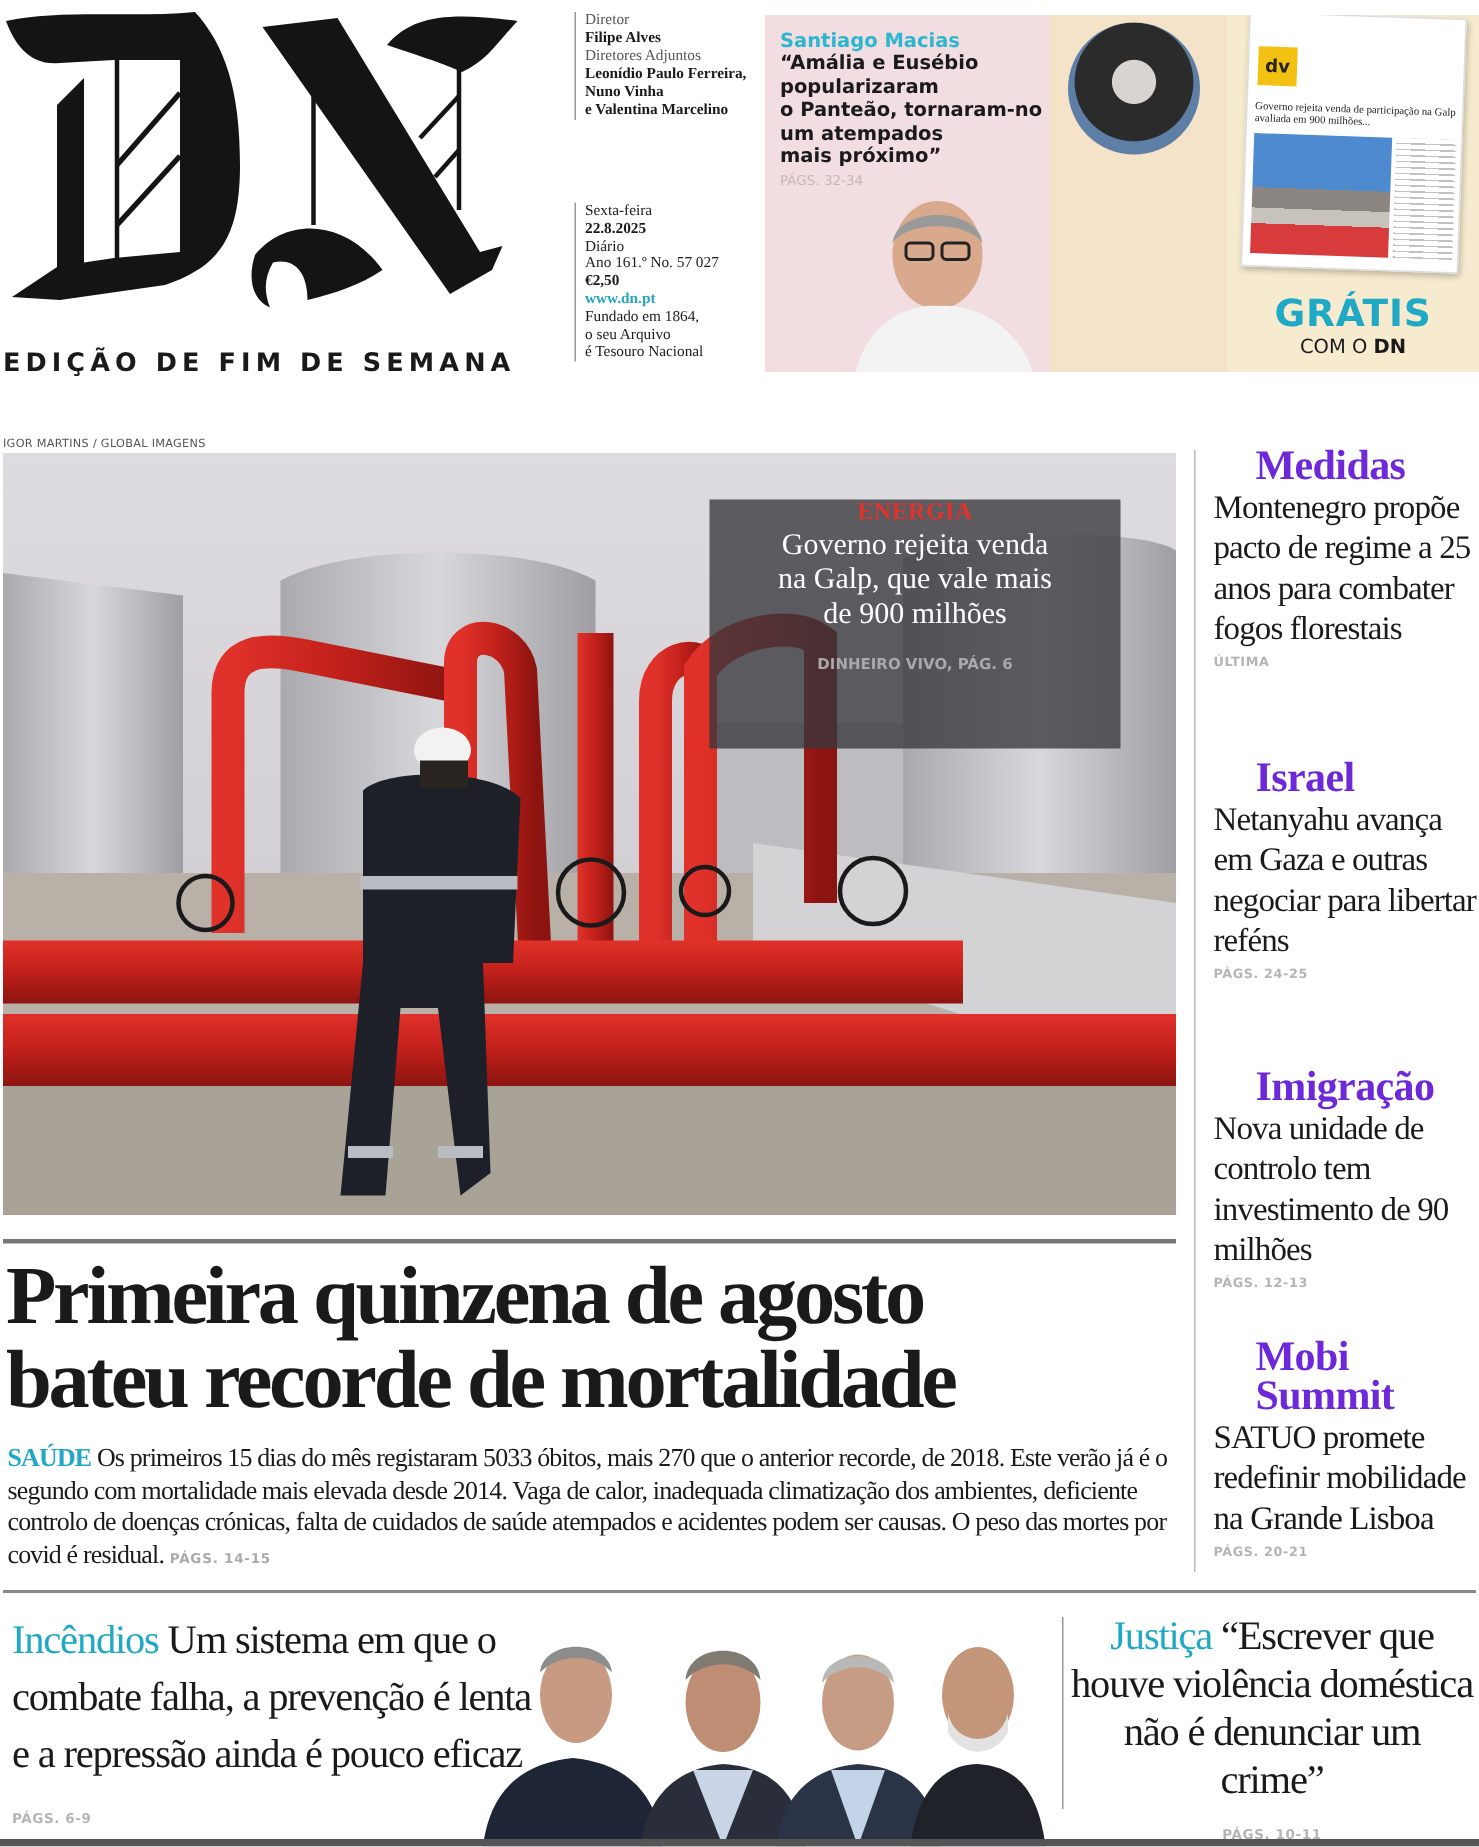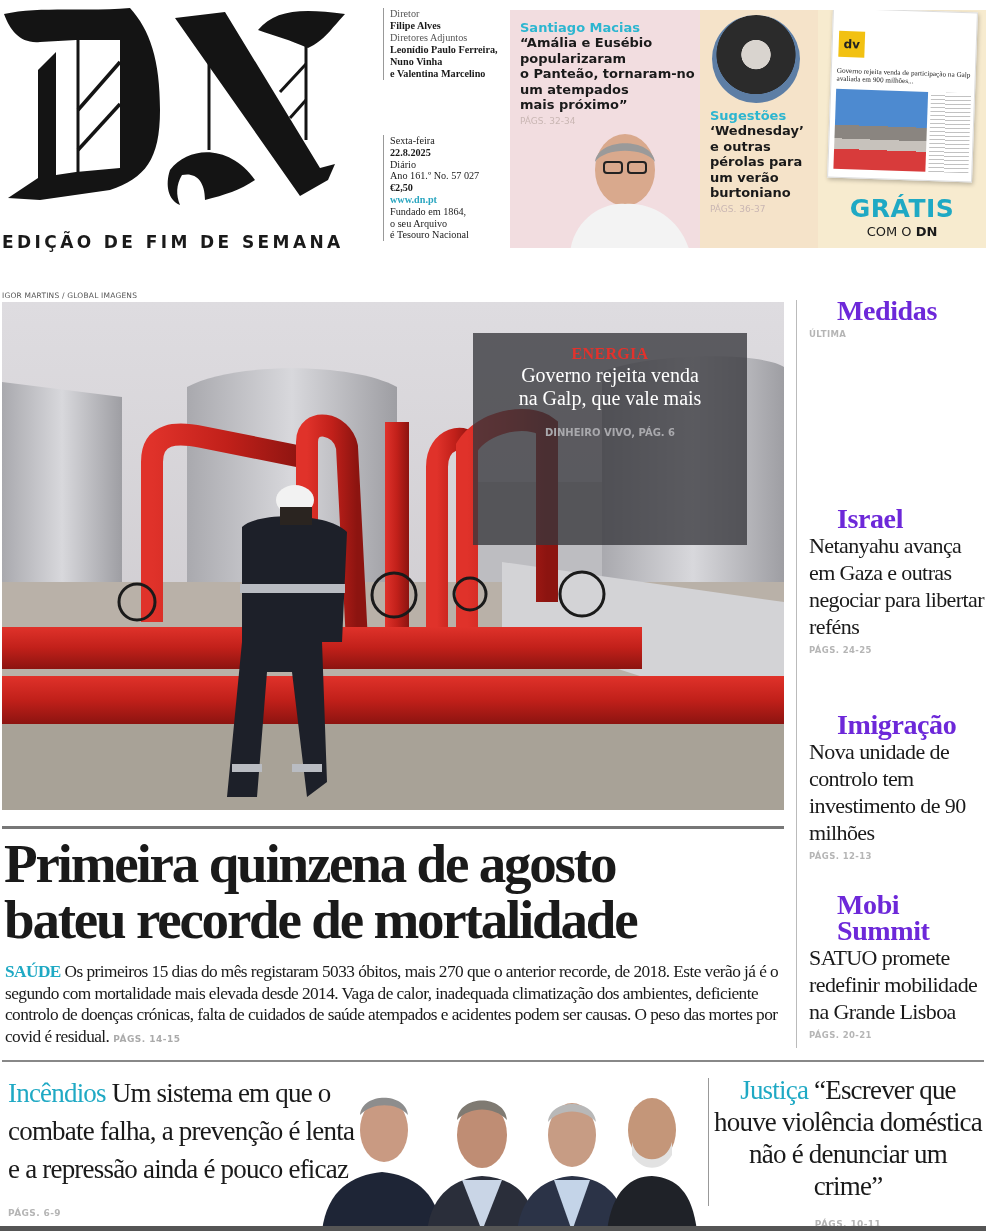--- a/index.html
+++ b/index.html
@@ -38,21 +38,21 @@
   .mini-img { left: 5px; top: 80px; width: 92px; height: 80px; background: linear-gradient(#4d8ad0 0 45%, #8a8580 45% 62%, #c7c2bc 62% 75%, #d83b3b 75%); }
   .mini-side { left: 100px; top: 80px; width: 40px; height: 80px; background: repeating-linear-gradient(#fff 0 3px, #999 3px 4px); opacity: 0.6; }
   .gratis { left: 0; top: 184px; width: 168px; text-align: center; font-family: "DejaVu Sans", sans-serif; font-weight: bold; font-size: 25px; color: #1fa9c4; letter-spacing: 0.5px; }
   .com-o { left: 0; top: 214px; width: 168px; text-align: center; font-family: "DejaVu Sans", sans-serif; font-size: 13px; color: #1a1a1a; }
   .com-o b { font-weight: bold; }
 
   .credit { left: 2px; top: 291px; font-family: "DejaVu Sans", sans-serif; font-size: 7.5px; color: #555; letter-spacing: 0.2px; }
 
   
   .hero { left: 2px; top: 302px; width: 782px; height: 508px; overflow: hidden; background: #d5d3d6; }
-  .overlay { left: 473px; top: 333px; width: 274px; height: 212px; background: rgba(55,55,60,0.78); text-align: center; padding-top: 12px; }
+  .overlay { left: 473px; top: 333px; width: 274px; height: 166px; background: rgba(55,55,60,0.78); text-align: center; }
   .ov-kicker { font-family: "Liberation Serif", serif; font-weight: bold; color: #e2322c; font-size: 16px; letter-spacing: 0.3px; }
   .ov-title { font-family: "Liberation Serif", serif; color: #fff; font-size: 20px; line-height: 23px; margin-top: 1px; }
   .ov-src { font-family: "DejaVu Sans", sans-serif; font-weight: bold; color: #a9a9ad; font-size: 10px; margin-top: 17px; }
 
   
   .rule-top { left: 2px; top: 826px; width: 782px; height: 3px; background: #777; }
   .headline { left: 4px; top: 836px; width: 785px; font-family: "Liberation Serif", serif; font-weight: bold; font-size: 55px; line-height: 56px; letter-spacing: -2.2px; color: #1a1a1a; }
   .lede { left: 5px; top: 961px; width: 785px; font-family: "Liberation Serif", serif; font-size: 17.3px; line-height: 21.5px; letter-spacing: -0.55px; color: #1a1a1a; }
   .lede .kick { color: #1fa9c4; font-weight: bold; }
   .lede .pages { font-family: "DejaVu Sans", sans-serif; font-weight: bold; color: #aaa; font-size: 9px; letter-spacing: 0.5px; }
@@ -132,31 +132,20 @@
     <ellipse cx="55" cy="48" rx="30" ry="36" fill="#d9a98d"></ellipse>
     <path d="M25 40 C 28 15, 82 15, 85 40 C 75 25, 35 25, 25 40 Z" fill="#9a9a9a"></path>
     <rect x="34" y="40" width="18" height="11" rx="3" fill="none" stroke="#222" stroke-width="2"></rect>
     <rect x="58" y="40" width="18" height="11" rx="3" fill="none" stroke="#222" stroke-width="2"></rect>
     <path d="M0 130 C 5 95, 35 80, 55 82 C 80 80, 110 95, 120 130 Z" fill="#f3f3f3"></path>
   </svg>
 </div>
 
 <div class="abs promo2">
   <div class="abs p2-avatar"></div>
-  <div class="abs p2-text">
-    <div class="promo-kicker">Sugestões</div>
-    <div class="promo-title">
-      <div>‘Wednesday’</div>
-      <div>e outras</div>
-      <div>pérolas para</div>
-      <div>um verão</div>
-      <div>burtoniano</div>
-    </div>
-    <div class="promo-pages">PÁGS. 36-37</div>
-  </div>
 </div>
 
 <div class="abs promo3">
   <div class="abs mini-page">
     <div class="abs mini-dv">dv</div>
     <div class="abs mini-head">Governo rejeita venda de participação na Galp avaliada em 900 milhões...</div>
     <div class="abs mini-img"></div>
     <div class="abs mini-side"></div>
   </div>
   <div class="abs gratis">GRÁTIS</div>
@@ -218,39 +207,41 @@
   <rect x="290" y="462" width="30" height="8" fill="#b9bcc2"></rect>
   <ellipse cx="293" cy="198" rx="19" ry="15" fill="#f2f2f2"></ellipse>
   <rect x="278" y="205" width="32" height="18" fill="#2a2420"></rect>
 </svg>
 
 <div class="abs overlay">
   <div class="ov-kicker">ENERGIA</div>
   <div class="ov-title">
     <div>Governo rejeita venda</div>
     <div>na Galp, que vale mais</div>
+    <div>de 900 milhões</div>
   </div>
   <div class="ov-src">DINHEIRO VIVO, PÁG. 6</div>
 </div>
 
 <div class="abs rule-top"></div>
 <div class="abs headline">
   <div>Primeira quinzena de agosto</div>
   <div>bateu recorde de mortalidade</div>
 </div>
 <div class="abs lede">
   <span class="kick">SAÚDE</span>
   <span>Os primeiros 15 dias do mês registaram 5033 óbitos, mais 270 que o anterior recorde, de 2018. Este verão já é o segundo com mortalidade mais elevada desde 2014. Vaga de calor, inadequada climatização dos ambientes, deficiente controlo de doenças crónicas, falta de cuidados de saúde atempados e acidentes podem ser causas. O peso das mortes por covid é residual.</span>
   <span class="pages">PÁGS. 14-15</span>
 </div>
 
 <div class="abs vline"></div>
 
 <div class="abs side" style="top:298px;">
   <div class="side-kicker">Medidas</div>
+  <div class="side-title">Montenegro propõe pacto de regime a 25 anos para combater fogos florestais</div>
   <div class="side-pages">ÚLTIMA</div>
 </div>
 <div class="abs side" style="top:506px;">
   <div class="side-kicker">Israel</div>
   <div class="side-title">Netanyahu avança em Gaza e outras negociar para libertar reféns</div>
   <div class="side-pages">PÁGS. 24-25</div>
 </div>
 <div class="abs side" style="top:712px;">
   <div class="side-kicker">Imigração</div>
   <div class="side-title">Nova unidade de controlo tem investimento de 90 milhões</div>

